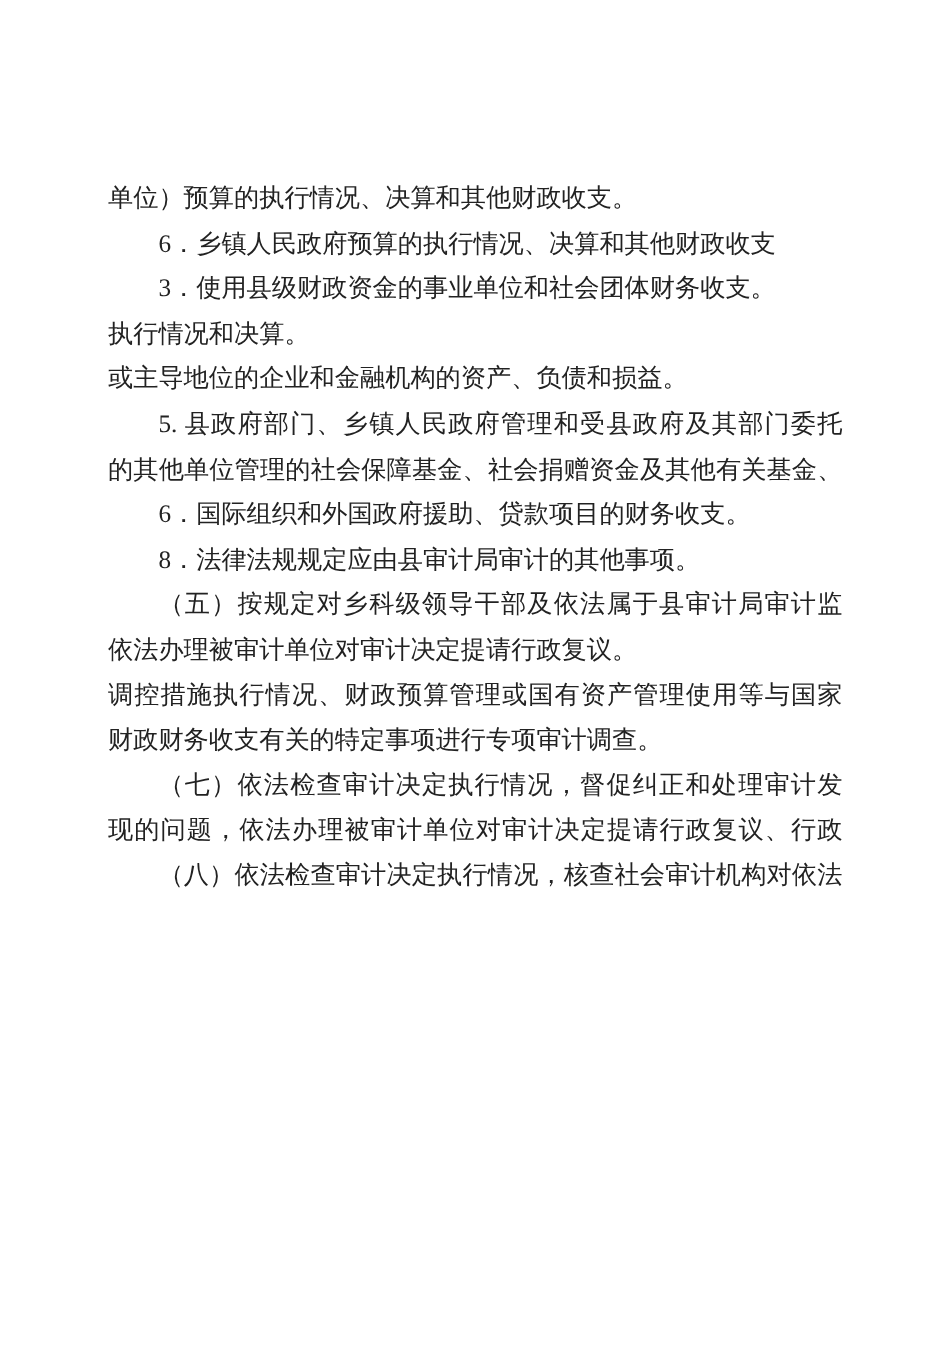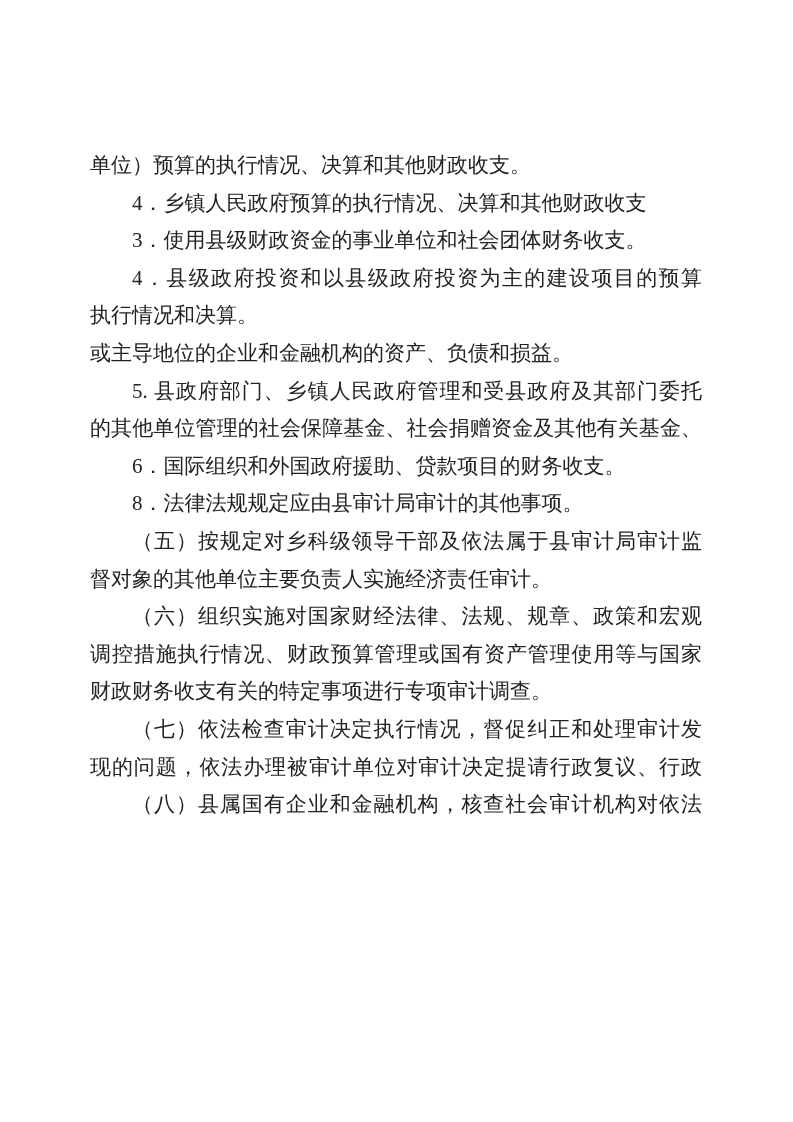--- a/index.html
+++ b/index.html
@@ -45,32 +45,30 @@
     letter-spacing: 1px;
     color: #222222;
   }
 </style>
 </head>
 <body>
 
 <div class="page">
   <div class="text-block" id="text-block">
       <div class="line">单位）预算的执行情况、决算和其他财政收支。</div>
-      <div class="line indent">4．乡镇人民政府预算的执行情况、决算和其他财政收支</div>
+      <div class="line indent">6．乡镇人民政府预算的执行情况、决算和其他财政收支</div>
       <div class="line indent">3．使用县级财政资金的事业单位和社会团体财务收支。</div>
-      <div class="line indent just">4．县级政府投资和以县级政府投资为主的建设项目的预算</div>
       <div class="line">执行情况和决算。</div>
       <div class="line">或主导地位的企业和金融机构的资产、负债和损益。</div>
       <div class="line indent just">5. 县政府部门、乡镇人民政府管理和受县政府及其部门委托</div>
       <div class="line just">的其他单位管理的社会保障基金、社会捐赠资金及其他有关基金、</div>
       <div class="line indent">6．国际组织和外国政府援助、贷款项目的财务收支。</div>
       <div class="line indent">8．法律法规规定应由县审计局审计的其他事项。</div>
       <div class="line indent just">（五）按规定对乡科级领导干部及依法属于县审计局审计监</div>
-      <div class="line">督对象的其他单位主要负责人实施经济责任审计。</div>
-      <div class="line indent just">（六）组织实施对国家财经法律、法规、规章、政策和宏观</div>
+      <div class="line">依法办理被审计单位对审计决定提请行政复议。</div>
       <div class="line just">调控措施执行情况、财政预算管理或国有资产管理使用等与国家</div>
       <div class="line">财政财务收支有关的特定事项进行专项审计调查。</div>
       <div class="line indent just">（七）依法检查审计决定执行情况，督促纠正和处理审计发</div>
       <div class="line just">现的问题，依法办理被审计单位对审计决定提请行政复议、行政</div>
-      <div class="line indent just">（八）县属国有企业和金融机构，核查社会审计机构对依法</div>
+      <div class="line indent just">（八）依法检查审计决定执行情况，核查社会审计机构对依法</div>
     </div>
   <div class="footer">-5-</div>
 </div>
 
 </body></html>

